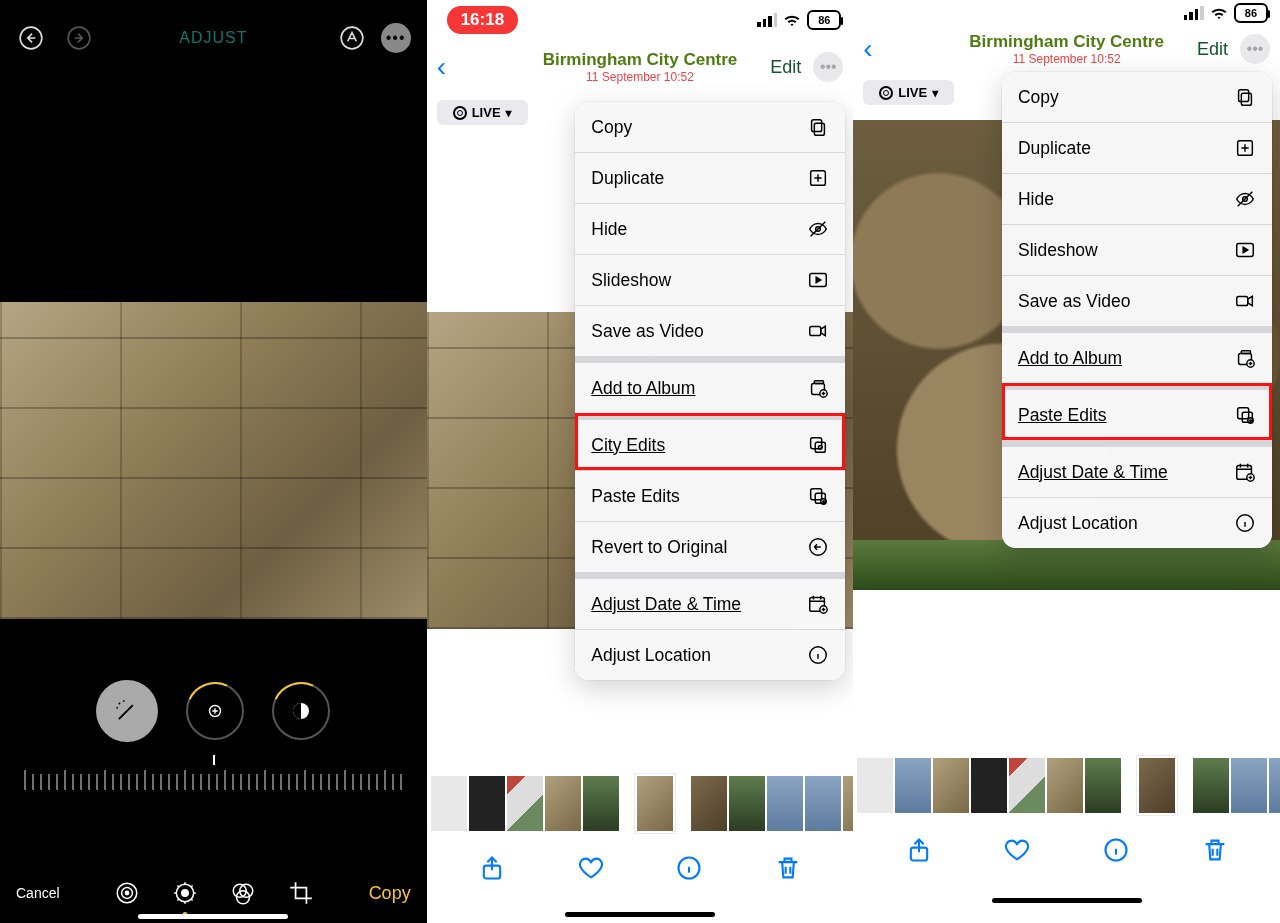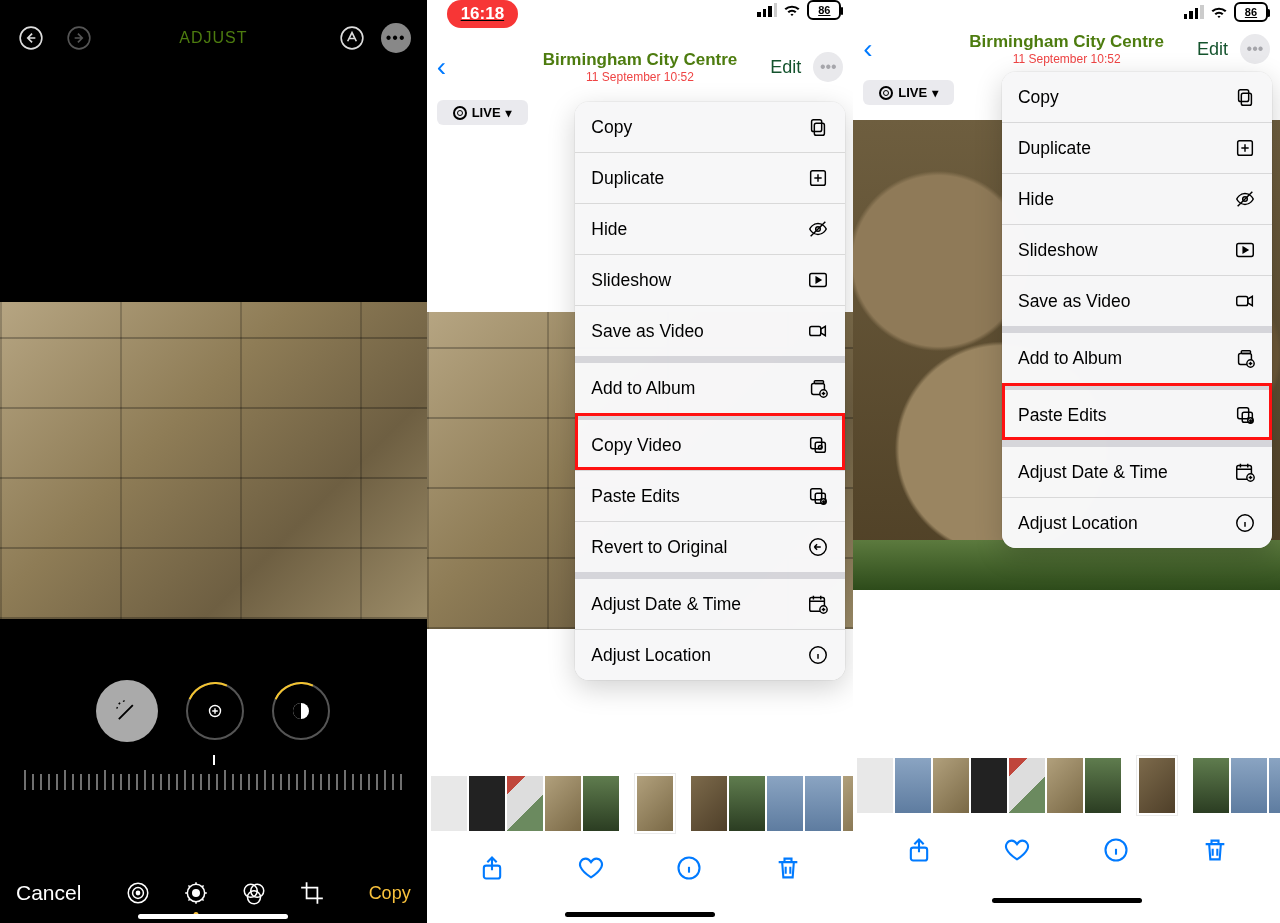--- a/index.html
+++ b/index.html
@@ -30,21 +30,21 @@
   .icon-btn {
     width: 30px; height: 30px; display: inline-flex; align-items: center; justify-content: center;
     color: #fff;
   }
   .icon-btn.dim { color: #555; }
   .icon-circle-solid {
     width: 30px; height: 30px; border-radius: 50%; background: #888; display:inline-flex;align-items:center;justify-content:center;
   }
   .dots-inner { color:#000; font-size: 16px; letter-spacing: 1px; }
   .p1-title {
-    position: absolute; left: 0; right: 0; text-align: center; font-size: 16px; letter-spacing: 1px; font-weight: 400; color:#4d7c0f;
+    position: absolute; left: 0; right: 0; text-align: center; font-size: 16px; letter-spacing: 1px; font-weight: 400; color:#0f766e;
   }
   .p1-photo {
     position:absolute; top: 302px; left:0; right:0; height: 317px;
   }
   .wood-bg {
     width:100%; height:100%;
     background:
       repeating-linear-gradient(0deg, rgba(0,0,0,0.25) 0 2px, transparent 2px 70px),
       repeating-linear-gradient(90deg, rgba(0,0,0,0.2) 0 2px, transparent 2px 120px),
       linear-gradient(135deg, #b6a582, #8e7c56 40%, #6e5f42 70%, #9c8c68);
@@ -77,35 +77,35 @@
     position:relative;
   }
   .ticks svg { width:100%; height:100%; }
   .tick-center { position:absolute; left:50%; top:-5px; width:2px; height:10px; background:#fff;}
   .p1-bottom {
     position:absolute; bottom:16px; left:0;right:0;
     display:flex; align-items:center; justify-content:space-between;
     padding: 0 16px;
   }
   .p1-bottom .mid { display:flex; gap: 30px; align-items:center;}
-  .p1-cancel { color:#fff; font-size:21px;}
+  .p1-cancel { color:#fff; font-size:14px;}
   .p1-done { color:#f9c23c; font-size:18px;}
   .p1-mid-icon { width:28px;height:28px; display:inline-flex;align-items:center;justify-content:center;color:#fff;}
   .p1-mid-sel { position:relative; }
   .p1-mid-sel:after{
     content:"";position:absolute;left:50%;bottom:-10px;transform:translateX(-50%);
     width:5px;height:5px;border-radius:50%;background:#f9c23c;
   }
   .home-ind { position:absolute; bottom:4px; left:50%; transform:translateX(-50%); width:150px;height:5px;border-radius:4px;background:#fff;}
 
   
   .p-light { background:#fff; }
   .statusbar {
-    height: 40px; display:flex; align-items:flex-start; justify-content:space-between; padding: 0 12px 0 20px;
-    font-size:16px; font-weight:600;text-decoration:underline;
+    height: 40px; display:flex; align-items:center; justify-content:space-between; padding: 0 12px 0 20px;
+    font-size:16px; font-weight:600;
   }
   .time-pill {
     background:#f73636; color:#fff; border-radius:18px; padding:4px 14px; font-size:17px; font-weight:700;
   }
   .status-right { display:flex; align-items:center; gap:6px;}
   .sig { display:inline-flex; gap:2px; align-items:flex-end;}
   .sig span { width:3.5px; background:#000; display:inline-block;}
   .sig span:nth-child(1){height:5px;}
   .sig span:nth-child(2){height:8px;}
   .sig span:nth-child(3){height:11px;background:#000;}
@@ -146,21 +146,21 @@
   .menu.p3 { top: 72px;}
   .mi {
     display:flex; align-items:center; justify-content:space-between;
     padding: 14px 16px;
     font-size:17.5px;
     color:#000;
     border-top: 0.5px solid rgba(0,0,0,0.12);
     background: rgba(247,247,248,0.94);
   }
   .mi:first-child{border-top:none;}
-  .mi.sep-above { border-top: 7px solid rgba(210,210,214,0.9);}
+  .mi.sep-above { border-top: 7px solid rgba(210,210,214,0.9); text-decoration: underline;}
   .mi.highlight { outline: 3px solid #f11; outline-offset:-3px;}
   .mi-icon { width:22px;height:22px; color:#000;}
   .thumbstrip {
     position:absolute; bottom: 92px; left:0;right:0; height:55px; display:flex;gap:2px; align-items:center; padding-left:4px;
   }
   .thumbstrip .thumb { width:36px;height:55px; flex-shrink:0;}
   .thumbstrip .thumb.curr { outline:2px solid #fff; box-shadow:0 0 0 3px rgba(0,0,0,0.08);}
   .thumbstrip.p3strip { bottom: 110px;}
   .th-wd { background:linear-gradient(135deg,#b1a07c,#7a6946);}
   .th-log { background:linear-gradient(135deg,#7c6a4b,#4f3f29);}
@@ -423,21 +423,21 @@
     <div class="mi sep-above">
       <span>Add to Album</span>
       <svg class="mi-icon" viewBox="0 0 24 24" fill="none" stroke="#000" stroke-width="1.6">
           <rect x="5" y="7" width="14" height="12" rx="2"></rect>
           <rect x="8" y="4" width="10" height="3" rx="1"></rect>
           <circle cx="18" cy="18" r="4" fill="#fff"></circle>
           <path d="M18 16v4M16 18h4"></path>
         </svg>
     </div>
     <div class="mi sep-above highlight">
-      <span>Copy Video</span>
+      <span>City Edits</span>
       <svg class="mi-icon" viewBox="0 0 24 24" fill="none" stroke="#000" stroke-width="1.6">
           <rect x="4" y="4" width="12" height="12" rx="2"></rect>
           <rect x="9" y="9" width="11" height="11" rx="2"></rect>
           <circle cx="14.5" cy="14.5" r="2"></circle>
         </svg>
     </div>
     <div class="mi">
       <span>Paste Edits</span>
       <svg class="mi-icon" viewBox="0 0 24 24" fill="none" stroke="#000" stroke-width="1.6">
           <rect x="4" y="4" width="12" height="12" rx="2"></rect>

